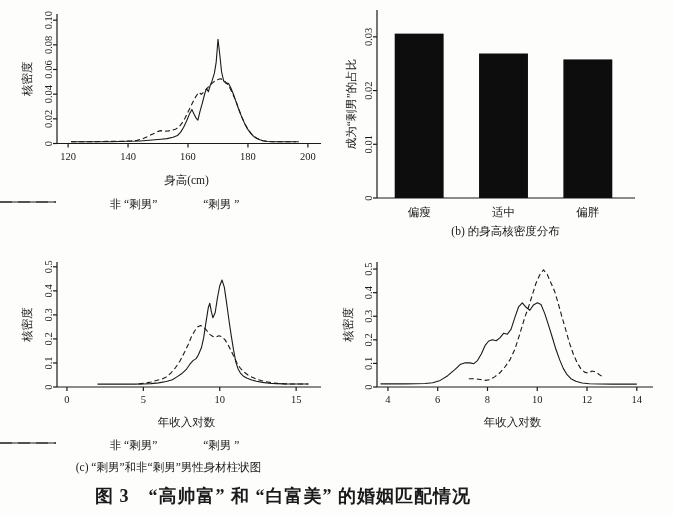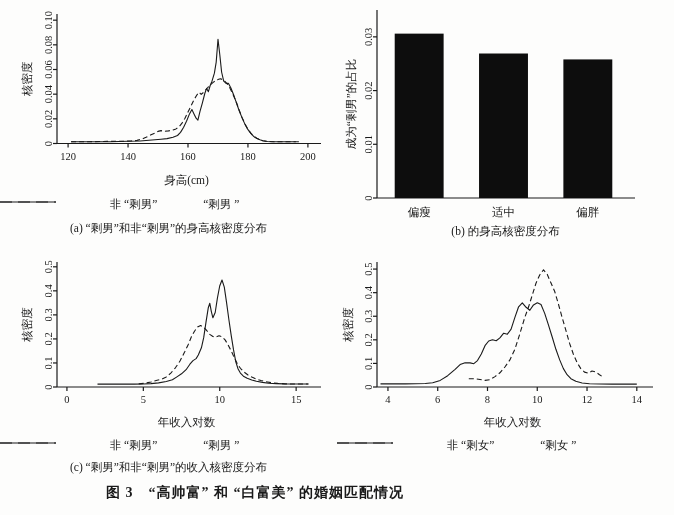--- a/index.html
+++ b/index.html
@@ -16,21 +16,21 @@
   .axlab{font:11.5px "Liberation Serif","DejaVu Serif",serif;}
   .legend{position:absolute;left:0;right:0;display:flex;justify-content:center;align-items:center;
           font-size:11.5px;}
   .legend .lab{margin:0 0 0 12px;}
   .legend .lab.first{margin-right:34px;}
   .leg-svg{display:block;}
   .leg-line{stroke:#1a1a1a;stroke-width:1.2;}
   .leg-dash{stroke:#1a1a1a;stroke-width:1.2;stroke-dasharray:12 6 12 6 12 6 2;}
   .cap{position:absolute;left:0;right:0;text-align:center;font-size:11.5px;}
   #fig-caption{position:absolute;left:0;top:484px;width:510px;text-align:center;
-               font-size:14px;font-weight:bold;letter-spacing:1px;}
+               font-size:18px;font-weight:bold;letter-spacing:1px;padding-left:28px;}
 </style>
 </head>
 <body>
 
 <div id="stage">
 
   <div class="panel" id="panel-a" style="left:0;top:0;width:337px;height:246px;">
     <svg id="chart-a" width="337" height="192">
         <line x1="57" y1="14" x2="57" y2="143.5" class="ax"></line>
         <line x1="57" y1="143.5" x2="321" y2="143.5" class="ax"></line>
@@ -64,21 +64,20 @@
     <div class="legend" style="top:197px;">
       <svg class="leg-svg" width="56" height="10">
           <line class="leg-line" x1="0" y1="5" x2="56" y2="5"></line>
         </svg>
       <span class="lab first">非 “剩男”</span>
       <svg class="leg-svg" width="60" height="10">
           <line class="leg-dash" x1="0" y1="5" x2="60" y2="5"></line>
         </svg>
       <span class="lab">“剩男 ”</span>
     </div>
-    <div class="cap" style="top:221px;">(a) “剩男”和非“剩男”的身高核密度分布</div>
   </div>
 
   <div class="panel" id="panel-b" style="left:337px;top:0;width:337px;height:246px;">
     <svg id="chart-b" width="337" height="222">
         <line x1="40" y1="10" x2="40" y2="198" class="ax"></line>
         <line x1="40" y1="198" x2="298" y2="198" class="ax"></line>
         <line x1="36" y1="198" x2="40" y2="198" class="ax"></line>
         <text class="tick" text-anchor="middle" dy="0.35em" transform="translate(31,198) rotate(-90)">0</text>
         <line x1="36" y1="144.28571428571428" x2="40" y2="144.28571428571428" class="ax"></line>
         <text class="tick" text-anchor="middle" dy="0.35em" transform="translate(31,144.28571428571428) rotate(-90)">0.01</text>
@@ -129,21 +128,21 @@
     <div class="legend" style="top:188px;">
       <svg class="leg-svg" width="56" height="10">
           <line class="leg-line" x1="0" y1="5" x2="56" y2="5"></line>
         </svg>
       <span class="lab first">非 “剩男”</span>
       <svg class="leg-svg" width="60" height="10">
           <line class="leg-dash" x1="0" y1="5" x2="60" y2="5"></line>
         </svg>
       <span class="lab">“剩男  ”</span>
     </div>
-    <div class="cap" style="top:210px;">(c) “剩男”和非“剩男”的收入核密度分布</div>
+    <div class="cap" style="top:210px;">(c) “剩男”和非“剩男”男性身材柱状图</div>
   </div>
 
   <div class="panel" id="panel-d" style="left:337px;top:250px;width:337px;height:230px;">
     <svg id="chart-d" width="337" height="183">
         <line x1="40" y1="12" x2="40" y2="137" class="ax"></line>
         <line x1="40" y1="137" x2="316" y2="137" class="ax"></line>
         <line x1="36" y1="137" x2="40" y2="137" class="ax"></line>
         <text class="tick" text-anchor="middle" dy="0.35em" transform="translate(31,137) rotate(-90)">0</text>
         <line x1="36" y1="113.41509433962264" x2="40" y2="113.41509433962264" class="ax"></line>
         <text class="tick" text-anchor="middle" dy="0.35em" transform="translate(31,113.41509433962264) rotate(-90)">0.1</text>
@@ -165,27 +164,17 @@
         <line x1="200.2607897153352" y1="137" x2="200.2607897153352" y2="141" class="ax"></line>
         <text x="200.2607897153352" y="153" class="tick" text-anchor="middle">10</text>
         <line x1="250.0312213039486" y1="137" x2="250.0312213039486" y2="141" class="ax"></line>
         <text x="250.0312213039486" y="153" class="tick" text-anchor="middle">12</text>
         <line x1="299.801652892562" y1="137" x2="299.801652892562" y2="141" class="ax"></line>
         <text x="299.801652892562" y="153" class="tick" text-anchor="middle">14</text>
         <polyline points="43.5,133.9 55.9,133.9 68.4,133.9 78.3,133.7 88.3,133.5 95.7,132.8 103.2,130.4 110.7,125.7 118.1,119.3 123.1,114.6 128.1,112.7 133.1,112.9 136.8,113.7 140.5,110.6 144.3,104.0 148.0,95.7 151.7,91.0 155.5,89.8 159.2,90.8 162.9,87.9 166.7,83.2 170.4,84.2 174.1,79.2 177.9,67.4 181.6,56.8 185.3,52.8 189.1,57.3 192.8,60.3 196.5,54.9 200.3,52.8 204.0,54.5 207.7,63.4 211.5,75.2 215.2,87.0 218.9,99.3 222.7,109.9 226.4,118.6 230.1,124.7 233.9,128.7 238.8,131.3 245.1,133.0 252.5,133.7 262.5,134.0 274.9,134.1 287.4,134.1 299.8,134.1" class="curve"></polyline>
         <polyline points="131.8,128.7 138.0,128.7 143.0,129.5 148.0,130.4 153.0,129.7 158.0,126.6 162.9,122.8 167.9,117.0 172.9,109.9 177.9,99.3 182.8,83.9 187.8,67.4 191.6,56.8 195.3,45.0 199.0,33.2 202.7,25.0 206.5,19.8 210.2,24.3 213.9,32.8 217.7,41.5 221.4,54.0 225.1,67.4 228.9,80.4 232.6,93.4 236.3,104.0 240.1,112.7 243.8,118.6 247.5,122.1 251.3,123.1 255.0,121.0 258.7,121.9 262.5,124.7 266.2,127.1" class="curve dash"></polyline>
         <text x="175.5" y="176" class="axlab" text-anchor="middle">年收入对数</text>
       </svg>
-    <div class="legend" style="top:188px;">
-      <svg class="leg-svg" width="56" height="10">
-          <line class="leg-line" x1="0" y1="5" x2="56" y2="5"></line>
-        </svg>
-      <span class="lab first">非 “剩女”</span>
-      <svg class="leg-svg" width="60" height="10">
-          <line class="leg-dash" x1="0" y1="5" x2="60" y2="5"></line>
-        </svg>
-      <span class="lab">“剩女  ”</span>
-    </div>
   </div>
 
   <div id="fig-caption">图 3　“高帅富” 和 “白富美” 的婚姻匹配情况</div>
 
 </div>
 
 </body></html>

